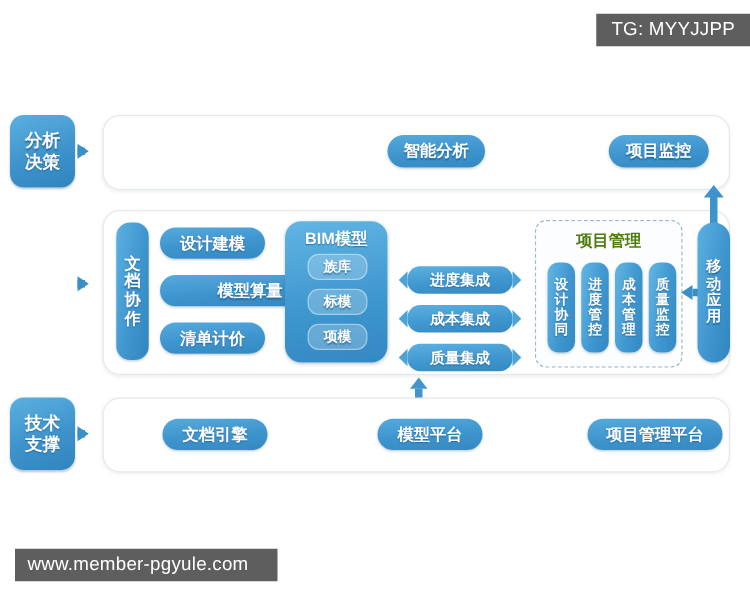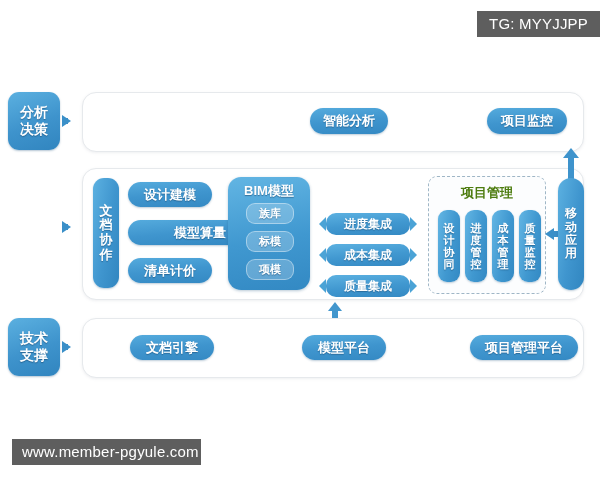--- a/index.html
+++ b/index.html
@@ -20,21 +20,21 @@
     letter-spacing:.2px;
     display:flex;align-items:center;justify-content:center;
   }
   #tg-badge{
     right:0;top:11px;
     padding:4px 12px 5px 12px;
     font-size:15px;
   }
   #site-badge{
     left:12px;bottom:15px;
-    padding:4px 2px 5px 10px;
+    padding:4px 23px 5px 10px;
     font-size:15px;
   }
 
   
   #diagram{
     position:absolute;left:0;top:70px;
     width:488px;height:330px;
   }
 
   

